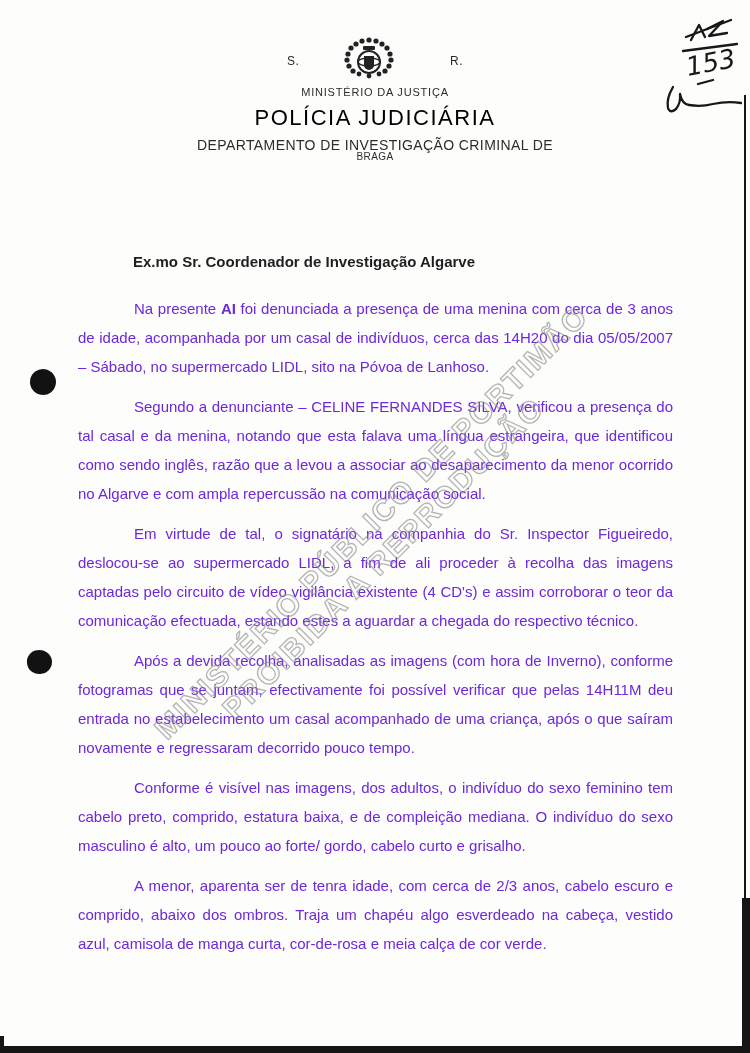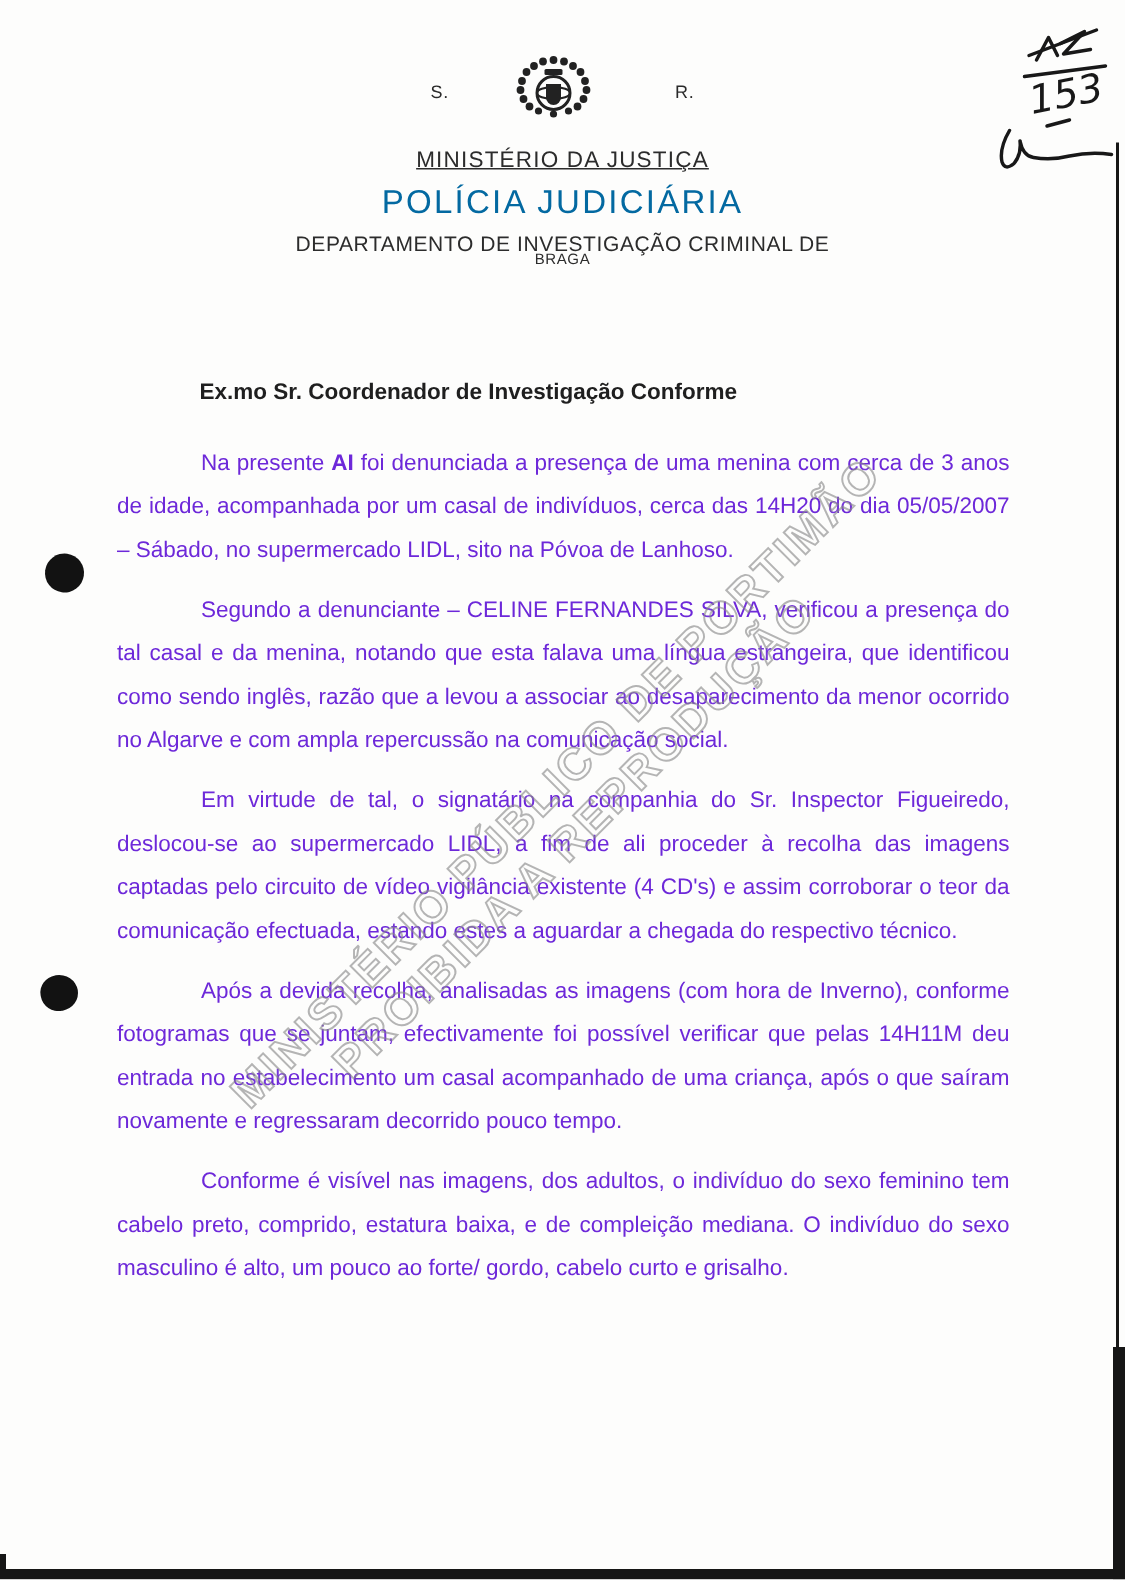--- a/index.html
+++ b/index.html
@@ -20,26 +20,25 @@
     position:relative;height:46px;margin-bottom:2px;
   }
   .seal-letter{
     position:absolute;top:18px;
     font-size:12px;color:#2a2a2a;letter-spacing:.5px;
   }
   .seal-letter.s{left:112px;}
   .seal-letter.r{left:275px;}
   .crest{position:absolute;left:166px;top:0;}
   .ministry{
-    font-size:15px;letter-spacing:.8px;color:#2c2c2c;
-    margin-top:16px;
-    text-decoration:underline;
+    font-size:11px;letter-spacing:.8px;color:#2c2c2c;
+    margin-top:4px;
   }
   .agency{
-    font-size:22px;letter-spacing:1.5px;color:#0369a1;
+    font-size:22px;letter-spacing:1.5px;color:#000000;
     margin-top:7px;font-weight:400;
   }
   .dept{
     font-size:14px;letter-spacing:.4px;color:#2c2c2c;margin-top:8px;line-height:12px;
   }
   .dept-city{font-size:10px;letter-spacing:.4px;color:#2c2c2c;line-height:11px;}
   
   .case-info{
     position:absolute;left:448px;top:170px;
     font-size:13px;line-height:15.5px;color:#1f1f1f;
@@ -131,28 +130,29 @@
       </svg>
       <span class="seal-letter r">R.</span>
     </div>
     <div class="ministry">MINISTÉRIO DA JUSTIÇA</div>
     <div class="agency">POLÍCIA JUDICIÁRIA</div>
     <div class="dept">DEPARTAMENTO DE INVESTIGAÇÃO CRIMINAL DE</div>
     <div class="dept-city">BRAGA</div>
   </div>
 
 
-  <div class="salutation">Ex.mo Sr. Coordenador de Investigação Conforme</div>
+  <div class="salutation">Ex.mo Sr. Coordenador de Investigação Algarve</div>
 
   <div class="report-body">
       <p><span>Na presente </span><span class="b">AI</span><span> foi denunciada a presença de uma menina com cerca de 3 anos de idade, acompanhada por um casal de indivíduos, cerca das 14H20 do dia 05/05/2007 – Sábado, no supermercado LIDL, sito na Póvoa de Lanhoso.</span></p>
       <p><span>Segundo a denunciante – CELINE FERNANDES SILVA, verificou a presença do tal casal e da menina, notando que esta falava uma língua estrangeira, que identificou como sendo inglês, razão que a levou a associar ao desaparecimento da menor ocorrido no Algarve e com ampla repercussão na comunicação social.</span></p>
       <p><span>Em virtude de tal, o signatário na companhia do Sr. Inspector Figueiredo, deslocou-se ao supermercado LIDL, a fim de ali proceder à recolha das imagens captadas pelo circuito de vídeo vigilância existente (4 CD's) e assim corroborar o teor da comunicação efectuada, estando estes a aguardar a chegada do respectivo técnico.</span></p>
       <p><span>Após a devida recolha, analisadas as imagens (com hora de Inverno), conforme fotogramas que se juntam, efectivamente foi possível verificar que pelas 14H11M deu entrada no estabelecimento um casal acompanhado de uma criança, após o que saíram novamente e regressaram decorrido pouco tempo.</span></p>
       <p><span>Conforme é visível nas imagens, dos adultos, o indivíduo do sexo feminino tem cabelo preto, comprido, estatura baixa, e de compleição mediana. O indivíduo do sexo masculino é alto, um pouco ao forte/ gordo, cabelo curto e grisalho.</span></p>
+      <p><span>A menor, aparenta ser de tenra idade, com cerca de 2/3 anos, cabelo escuro e comprido, abaixo dos ombros. Traja um chapéu algo esverdeado na cabeça, vestido azul, camisola de manga curta, cor-de-rosa e meia calça de cor verde.</span></p>
     </div>
 
   <div class="punch-hole hole1"></div>
   <div class="punch-hole hole2"></div>
 
   <div class="edge edge-right-thin"></div>
   <div class="edge edge-right-thick"></div>
   <div class="edge edge-bottom"></div>
   <div class="edge edge-bottom-notch"></div>
 

